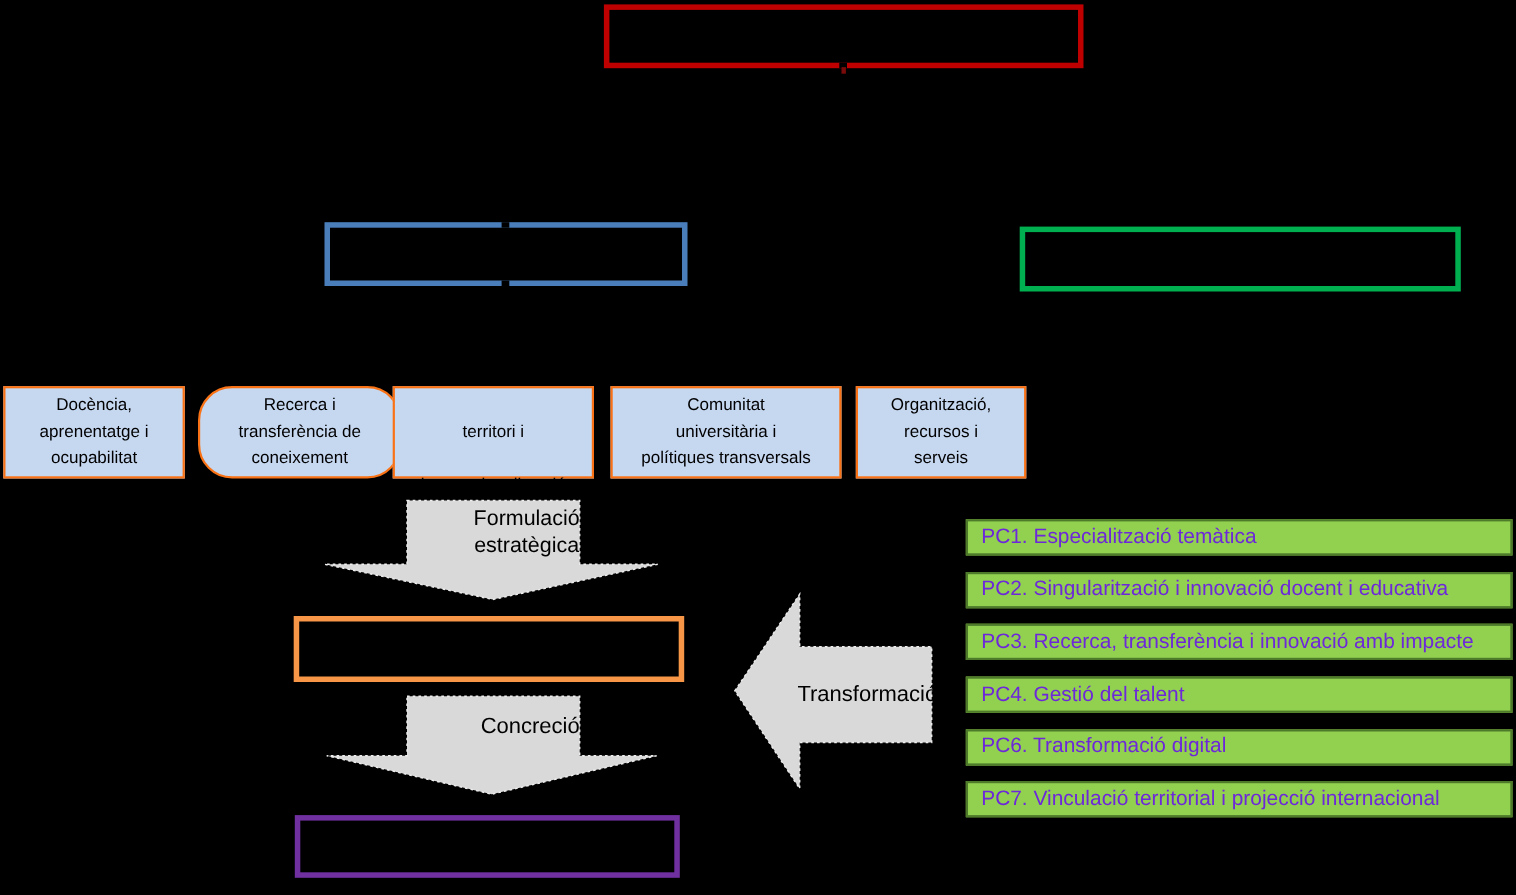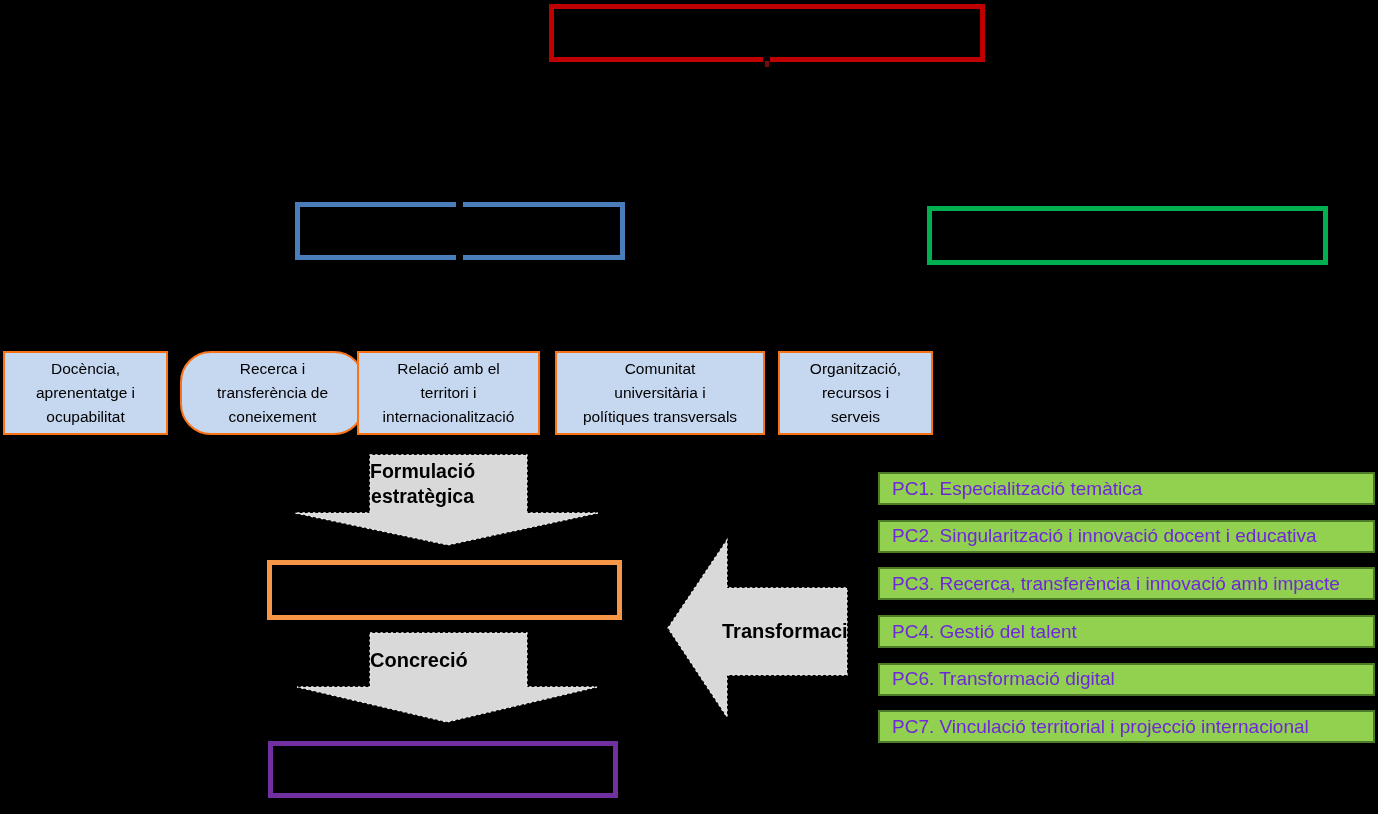--- a/index.html
+++ b/index.html
@@ -21,29 +21,29 @@
 
   .axis-box{
     position:absolute;top:351px;height:84px;box-sizing:border-box;
     background:#C6D7F0;border:2px solid #f97316;
     display:flex;flex-direction:column;align-items:center;justify-content:center;
     color:#000;font-size:15.5px;line-height:24px;text-align:center;
   }
   .axis-box span{display:block;white-space:nowrap;}
   .axis-1{left:3px;  width:165px;}
   .axis-2{left:180px;width:185px;border-radius:31px;}
-  .axis-3{left:357px;width:183px;}
+  .axis-3{left:357px;width:183px;gap:24px;}
   .axis-4{left:555px;width:210px;}
   .axis-5{left:778px;width:155px;justify-content:center;}
 
   .arrow-svg{position:absolute;overflow:visible;}
   .arrow-svg polygon{fill:#D9D9D9;stroke:#EDEDED;stroke-width:1.3;stroke-dasharray:2.4 2.8;}
   .arrow-label{
-    position:absolute;display:flex;align-items:center;justify-content:flex-start;
-    color:#000;font-weight:700;text-align:center;
+    position:absolute;display:flex;align-items:center;justify-content:flex-end;
+    color:#000;font-weight:400;text-align:center;
   }
   .label-formulacio{left:370px;top:455px;width:157px;height:58px;font-size:19.5px;line-height:25px;}
   .label-concrecio {left:370px;top:633px;width:157px;height:54px;font-size:20px;}
   .label-prioritzacio{left:722px;top:588px;width:130px;height:87px;font-size:20px;}
 
   .pc-list{position:absolute;left:878px;top:472px;width:497px;display:flex;flex-direction:column;gap:14.7px;}
   .pc-row{
     box-sizing:border-box;height:33px;background:#92D050;border:2px solid #4E7B2A;
     display:flex;align-items:center;padding-left:12px;
     color:#6d28d9;font-size:19px;white-space:nowrap;overflow:hidden;

